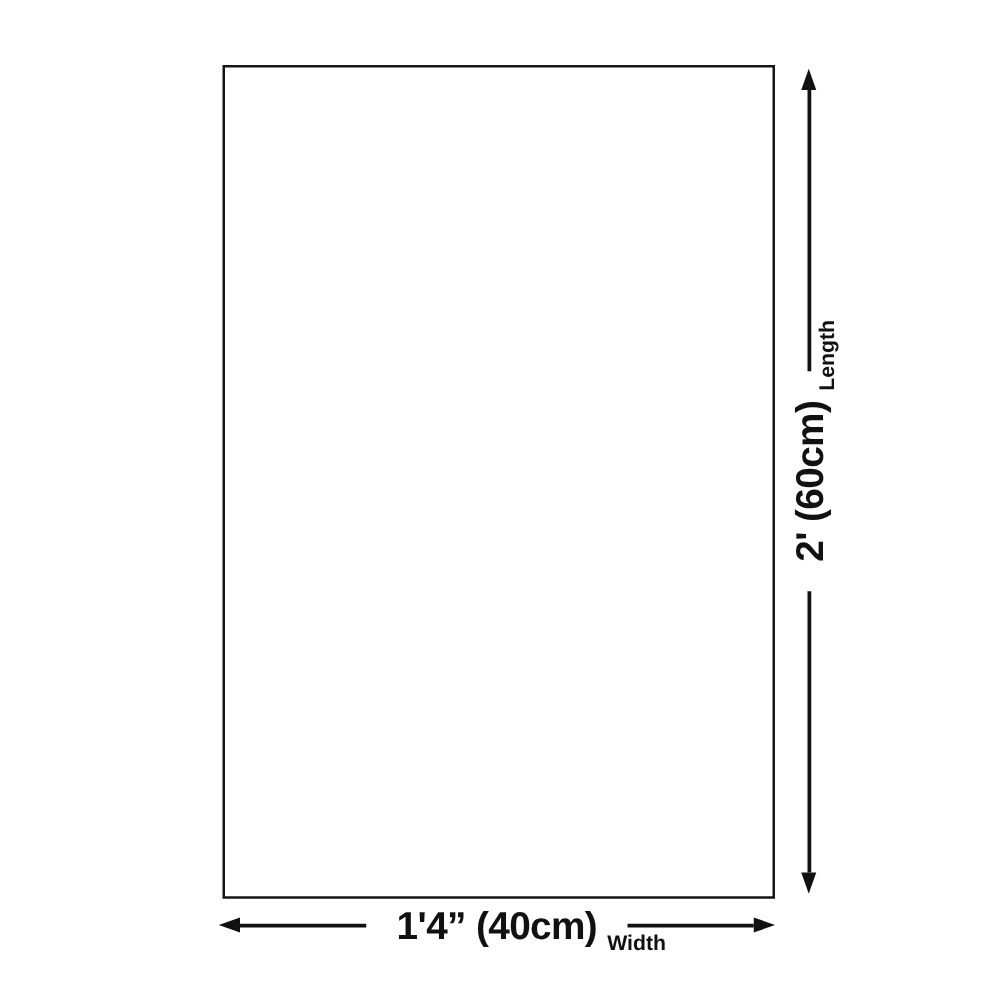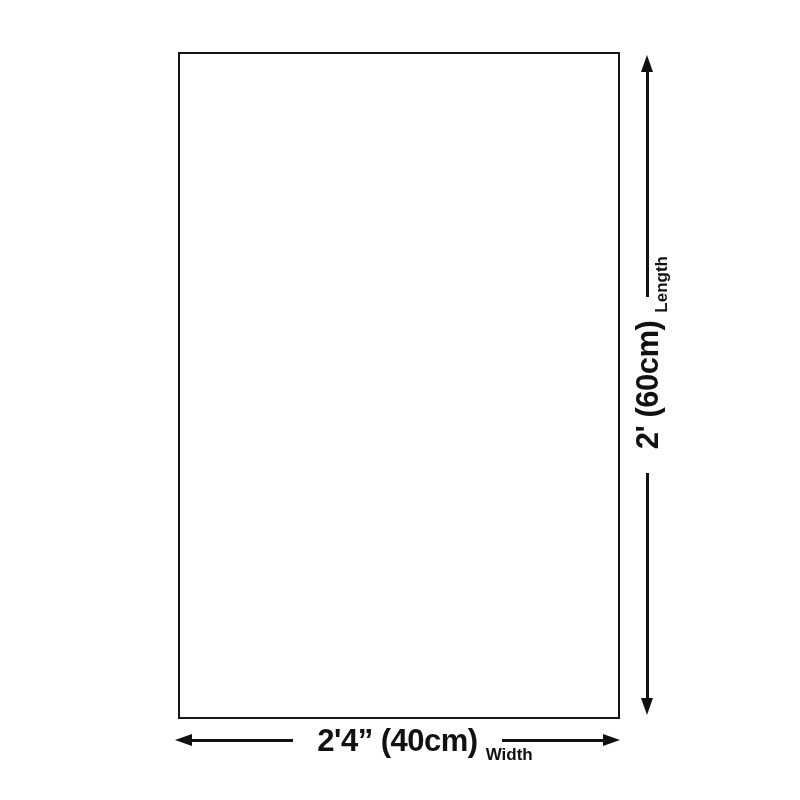--- a/index.html
+++ b/index.html
@@ -92,21 +92,21 @@
 </head>
 <body>
 
 <div class="stage">
 
   <div class="product-rect"></div>
 
   <div class="dim dim-h">
     <span class="arrow arrow-start"></span>
     <span class="seg"></span>
-    <span class="dim-value">2'4” (40cm)</span>
+    <span class="dim-value">1'4” (40cm)</span>
     <span class="seg">
       <span class="axis-label">Width</span>
     </span>
     <span class="arrow arrow-end"></span>
   </div>
 
   <div class="dim dim-v">
     <span class="arrow arrow-start"></span>
     <span class="seg"></span>
     <span class="dim-value">2' (60cm)</span>

